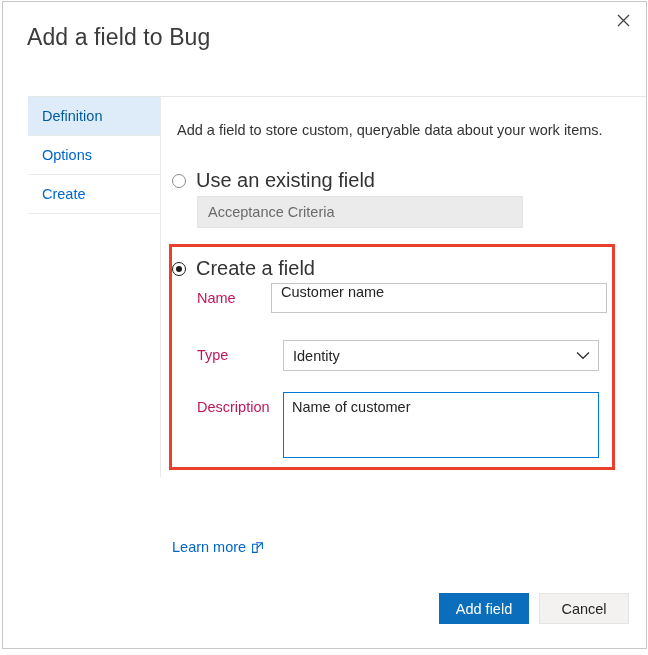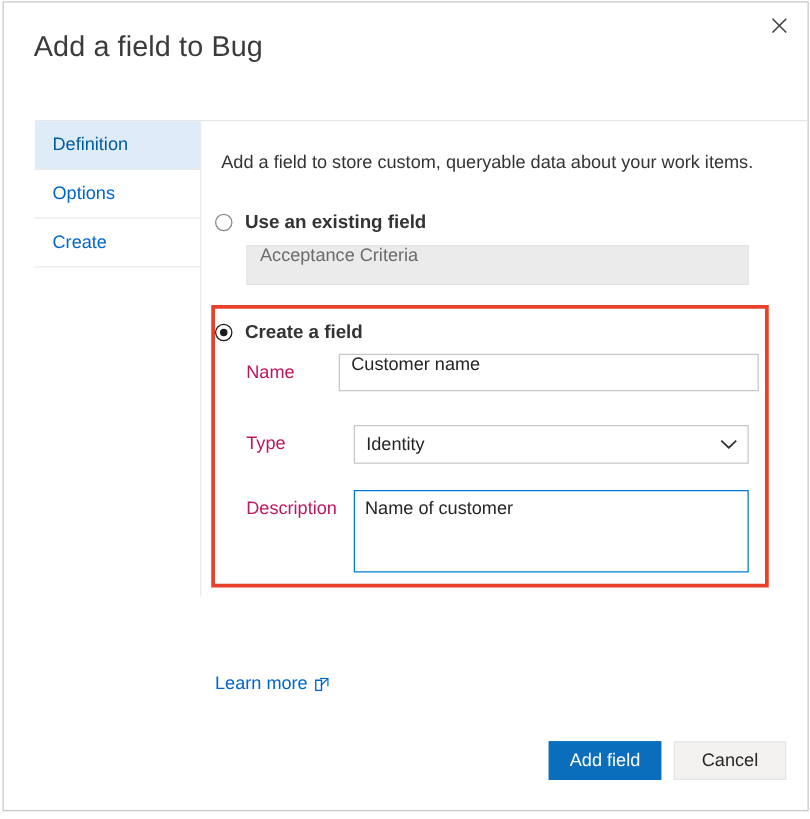--- a/index.html
+++ b/index.html
@@ -106,34 +106,35 @@
   .radio.checked { border-color: #1b1b1b; border-width: 1px; }
   .radio.checked::after {
     content: "";
     position: absolute;
     left: 3px; top: 3px;
     width: 6px; height: 6px;
     border-radius: 50%;
     background: #1b1b1b;
   }
   .radio-label {
-    font-size: 15px;
-    font-weight: bold;
+    font-size: 20px;
+    font-weight: normal;
     color: #333333;
     white-space: nowrap;
   }
 
   
   .disabled-field {
     position: absolute;
     left: 194px; top: 194px;
-    width: 402px; height: 32px;
+    width: 326px; height: 32px;
     background: #ebebeb;
     border: 1px solid #e4e4e4;
     display: flex;
+    align-items: center;
     padding-left: 10px;
     font-size: 14.5px;
     color: #6b6b6b;
   }
 
   
   .highlight-box {
     position: absolute;
     left: 166px; top: 242px;
     width: 446px; height: 226px;

